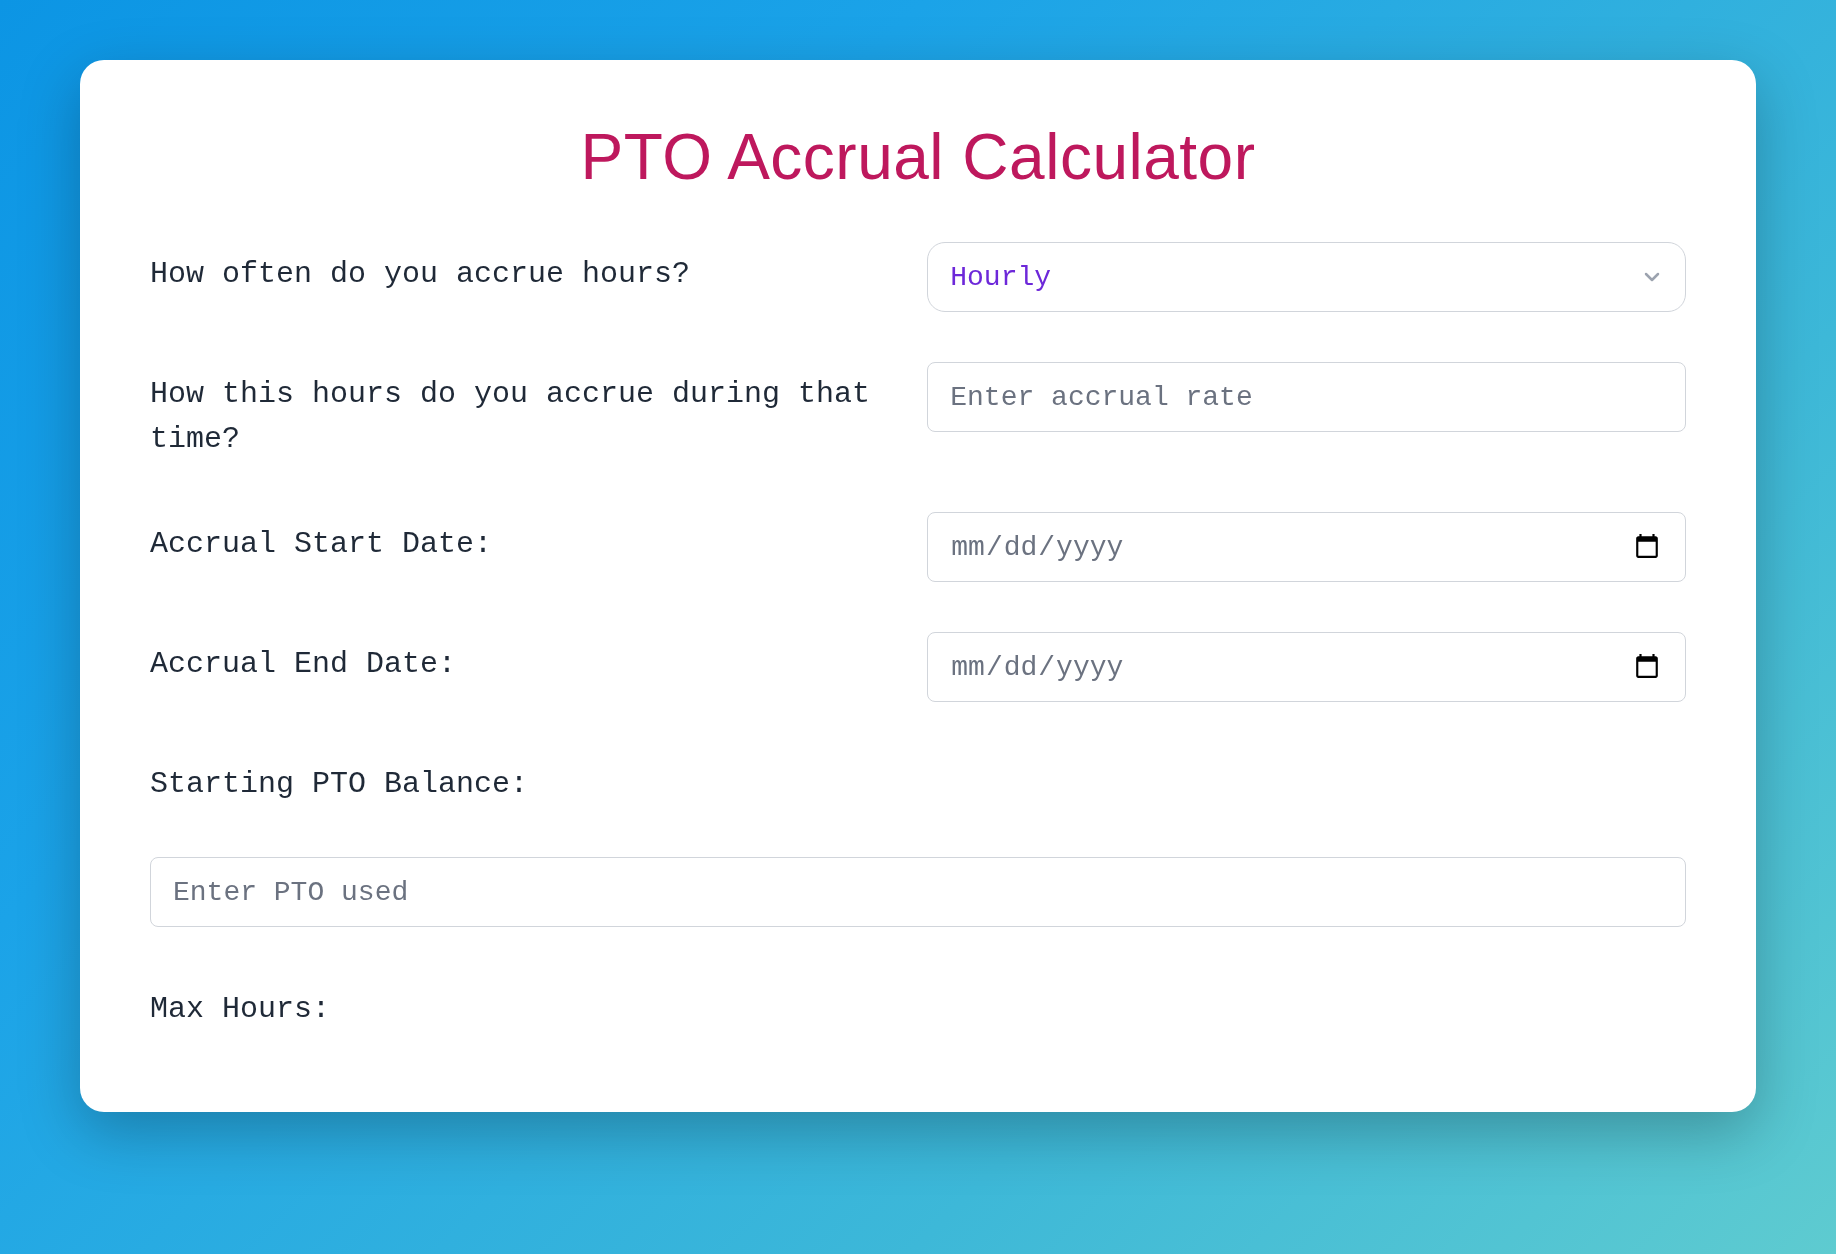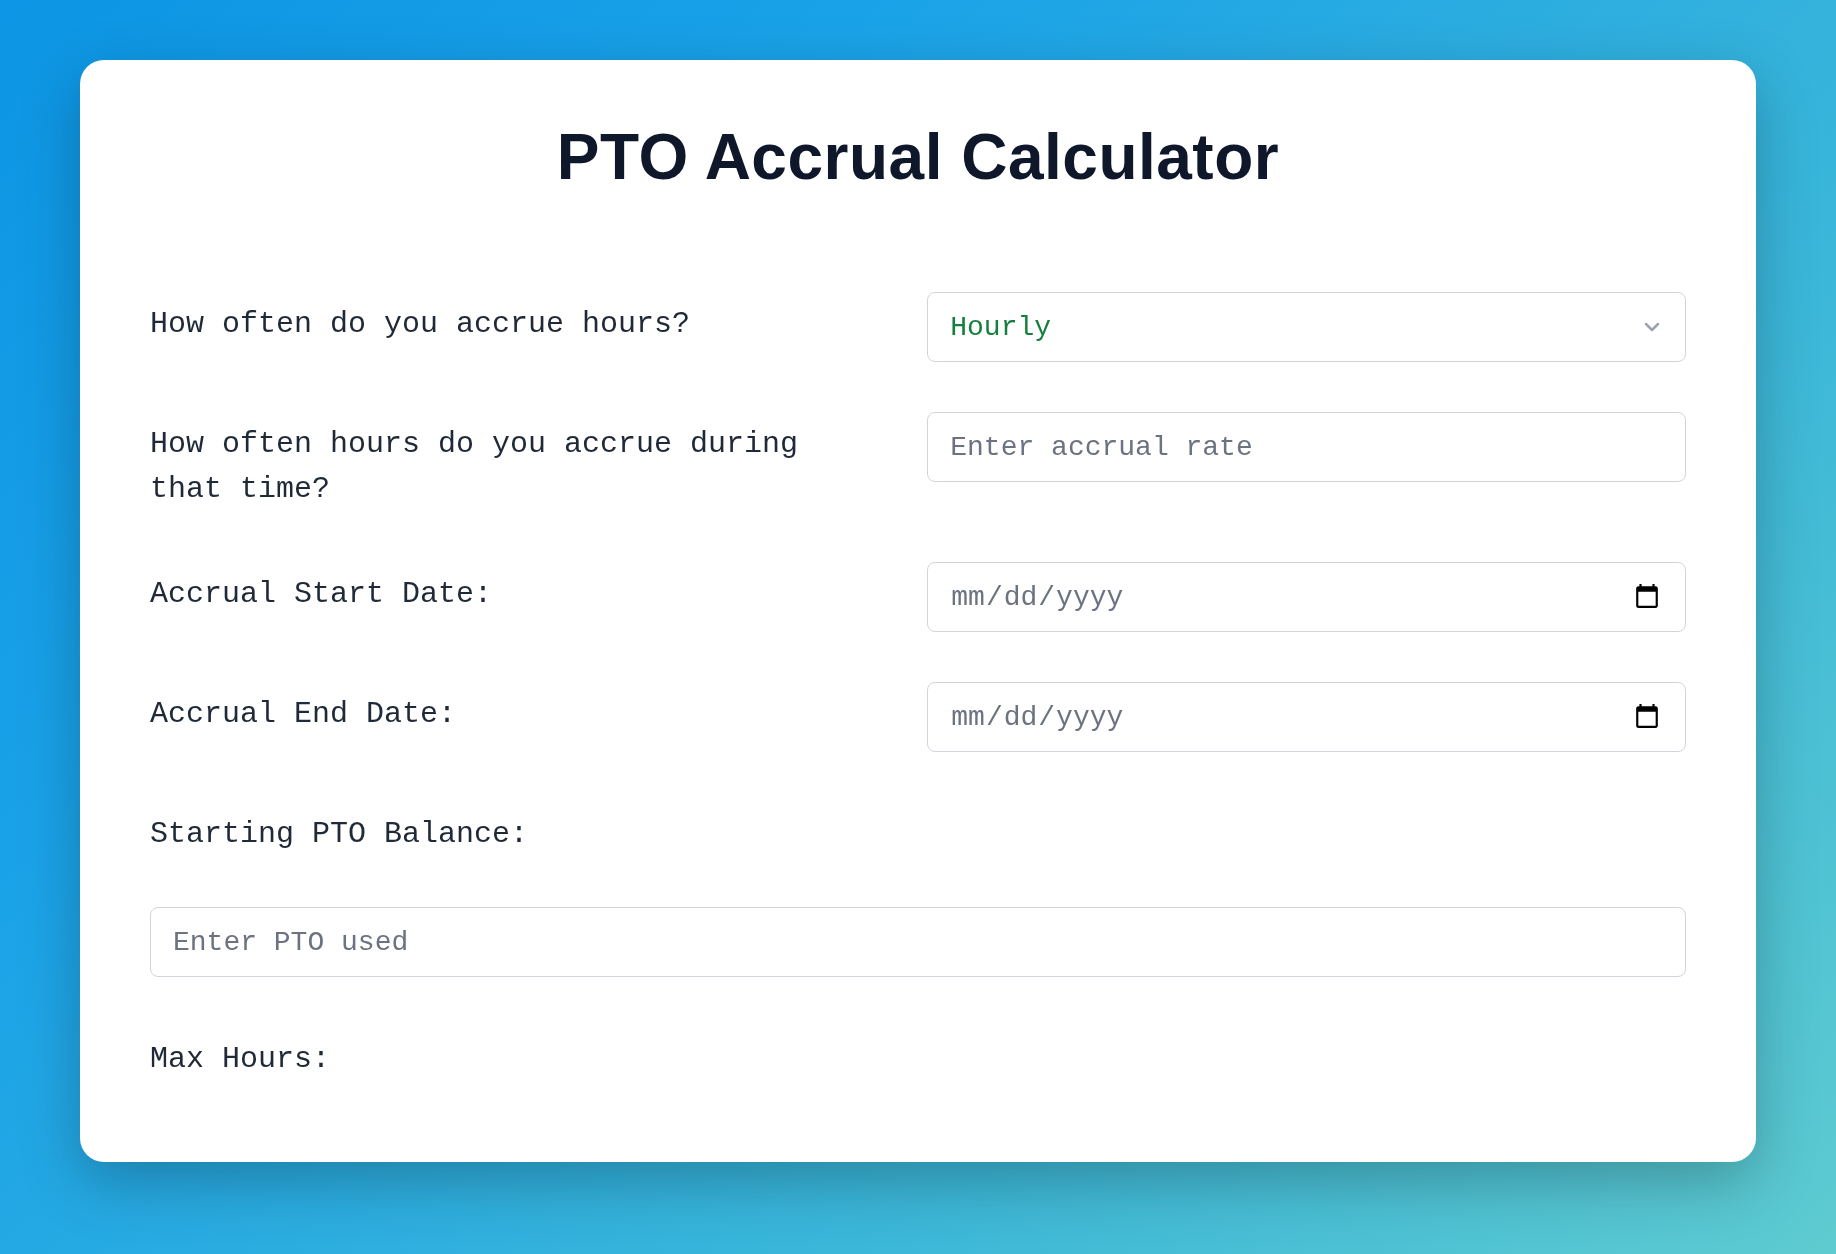--- a/index.html
+++ b/index.html
@@ -21,23 +21,23 @@
       background: #ffffff;
       border-radius: 24px;
       width: 100%;
       max-width: 1676px;
       padding: 60px 70px 80px 70px;
       box-shadow: 0 20px 60px rgba(0, 0, 0, 0.25);
     }
     .title {
       text-align: center;
       font-size: 64px;
-      font-weight: 700;
-      color: #0f172a;
-      margin-bottom: 98px;
+      font-weight: 400;
+      color: #be185d;
+      margin-bottom: 48px;
       letter-spacing: 0.5px;
       font-family: "Avenir Next", "Segoe UI", -apple-system, sans-serif;
     }
     .form-row {
       display: flex;
       align-items: flex-start;
       margin-bottom: 50px;
       gap: 40px;
       font-family: Liberation Mono, monospace;
     }
@@ -69,22 +69,23 @@
       height: 70px;
     }
     .form-control::placeholder {
       color: #6b7280;
     }
     select.form-control {
       appearance: none;
       -webkit-appearance: none;
       -moz-appearance: none;
       padding-right: 89px;
-      color: #15803d;
+      color: #6d28d9;
       cursor: pointer;
+      border-radius: 18px;
     }
     .chevron {
       position: absolute;
       right: 22px;
       top: 50%;
       transform: translateY(-50%);
       pointer-events: none;
       color: #9ca3af;
     }
     .chevron svg {
@@ -113,21 +114,21 @@
       </select>
       <span class="chevron">
         <svg viewBox="0 0 24 24" fill="none" stroke="currentColor" stroke-width="2.5" stroke-linecap="round" stroke-linejoin="round">
           <polyline points="6 9 12 15 18 9"></polyline>
         </svg>
       </span>
     </div>
   </div>
 
   <div class="form-row">
-    <label class="form-label">How often hours do you accrue during that time?</label>
+    <label class="form-label">How this hours do you accrue during that time?</label>
     <div class="form-control-wrap">
       <input type="text" class="form-control" placeholder="Enter accrual rate" style="">
     </div>
   </div>
 
   <div class="form-row">
     <label class="form-label">Accrual Start Date:</label>
     <div class="form-control-wrap">
       <input type="date" class="form-control" placeholder="mm/dd/yyyy" style="">
     </div>

